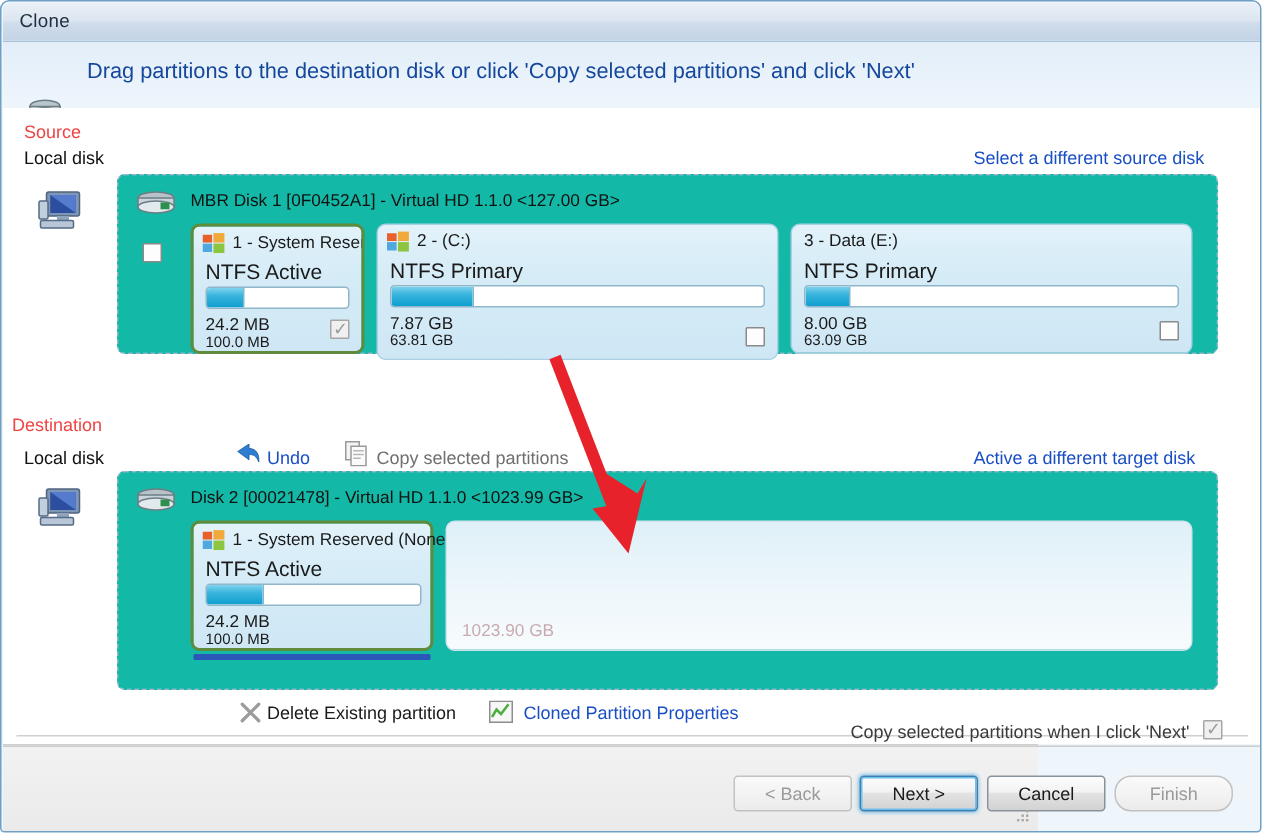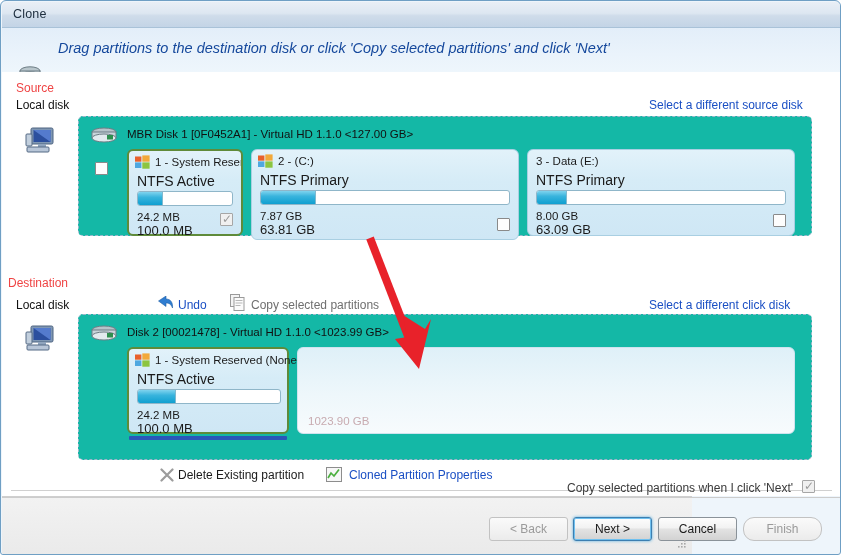--- a/index.html
+++ b/index.html
@@ -31,21 +31,21 @@
     letter-spacing:.2px;
   }
   
   .banner{
     position:absolute;left:1px;top:27px;width:839px;height:44px;
     background:linear-gradient(to bottom,#e3eef9 0%,#eaf3fb 60%,#eef6fc 100%);
     border-bottom:1px solid #c9dcec;
   }
   .banner .htext{
     position:absolute;left:56px;top:12px;
-    font-size:14.5px;color:#15489c;white-space:nowrap;font-style:italic;
+    font-size:14.5px;color:#15489c;white-space:nowrap;
   }
   .hdr-icon{position:absolute;left:16px;top:36px;width:36px;height:30px;}
 
   
   .body{position:absolute;left:1px;top:71px;width:839px;height:424px;background:#ffffff;}
 
   .sec-title{position:absolute;font-weight:normal;color:#ef4444;font-size:12px;}
   .sec-sub{position:absolute;color:#111;font-size:12px;}
 
   a.link{
@@ -74,21 +74,21 @@
   .part .bar{
     position:absolute;left:8px;top:40px;height:15px;box-sizing:border-box;
     border:1px solid #8fb6c9;border-radius:3px;background:#ffffff;overflow:hidden;
   }
   .part .bar .fill{
     height:100%;box-sizing:border-box;
     background:linear-gradient(to bottom,#7fd3ee 0%,#39b4dd 40%,#0f9fd0 100%);
     border-right:1px solid #7fb9cf;
   }
   .part .sz1{position:absolute;left:8px;top:60px;font-size:11.5px;color:#1a1a1a;}
-  .part .sz2{position:absolute;left:8px;top:72px;font-size:13px;color:#1a1a1a;}
+  .part .sz2{position:absolute;left:8px;top:72px;font-size:10px;color:#1a1a1a;}
 
   .winico{position:absolute;left:6px;top:4px;width:15px;height:14px;}
 
   
   .cbx{
     position:absolute;width:13px;height:13px;box-sizing:border-box;
     border:1px solid #8a8a8a;background:#fdfdfd;border-radius:1px;
   }
   .cbx.dis{background:#f0f0f0;border-color:#a6a6a6;}
   .cbx .tick{
@@ -241,21 +241,21 @@
 
     <svg style="position:absolute;left:228px;top:222px;width:15px;height:17px;" viewBox="0 0 15 17">
       <rect x="0.5" y="0.5" width="9" height="12" fill="#f4f4f4" stroke="#9a9a9a" stroke-width="1"></rect>
       <rect x="4" y="3.5" width="10" height="13" fill="#fbfbfb" stroke="#9a9a9a" stroke-width="1"></rect>
       <rect x="5.5" y="6" width="7" height="1" fill="#b7b7b7"></rect>
       <rect x="5.5" y="8.5" width="7" height="1" fill="#b7b7b7"></rect>
       <rect x="5.5" y="11" width="5" height="1" fill="#b7b7b7"></rect>
     </svg>
     <div class="tool-txt dis" style="left:249px;top:226px;">Copy selected partitions</div>
 
-    <a class="link" style="left:647px;top:226px;">Select a different click disk</a>
+    <a class="link" style="left:647px;top:226px;">Active a different target disk</a>
 
     <svg style="position:absolute;left:22px;top:252px;width:32px;height:28px;" viewBox="0 0 32 28">
       <rect x="7" y="2" width="22" height="16" rx="1.5" fill="#7f97b4" stroke="#4f6480" stroke-width="1"></rect>
       <rect x="9.5" y="4" width="17" height="12" fill="#2b4f9e"></rect>
       <path d="M9.5 4 L26.5 4 L26.5 16 Z" fill="#5f86d8" opacity="0.8"></path>
       <rect x="14" y="18" width="8" height="3" fill="#8fa4bd"></rect>
       <rect x="3" y="21" width="22" height="5" rx="1" fill="#b8c6d8" stroke="#556a85" stroke-width="1"></rect>
       <rect x="2" y="8" width="6" height="12" rx="1" fill="#c2cfdd" stroke="#556a85" stroke-width="1"></rect>
     </svg>
 

